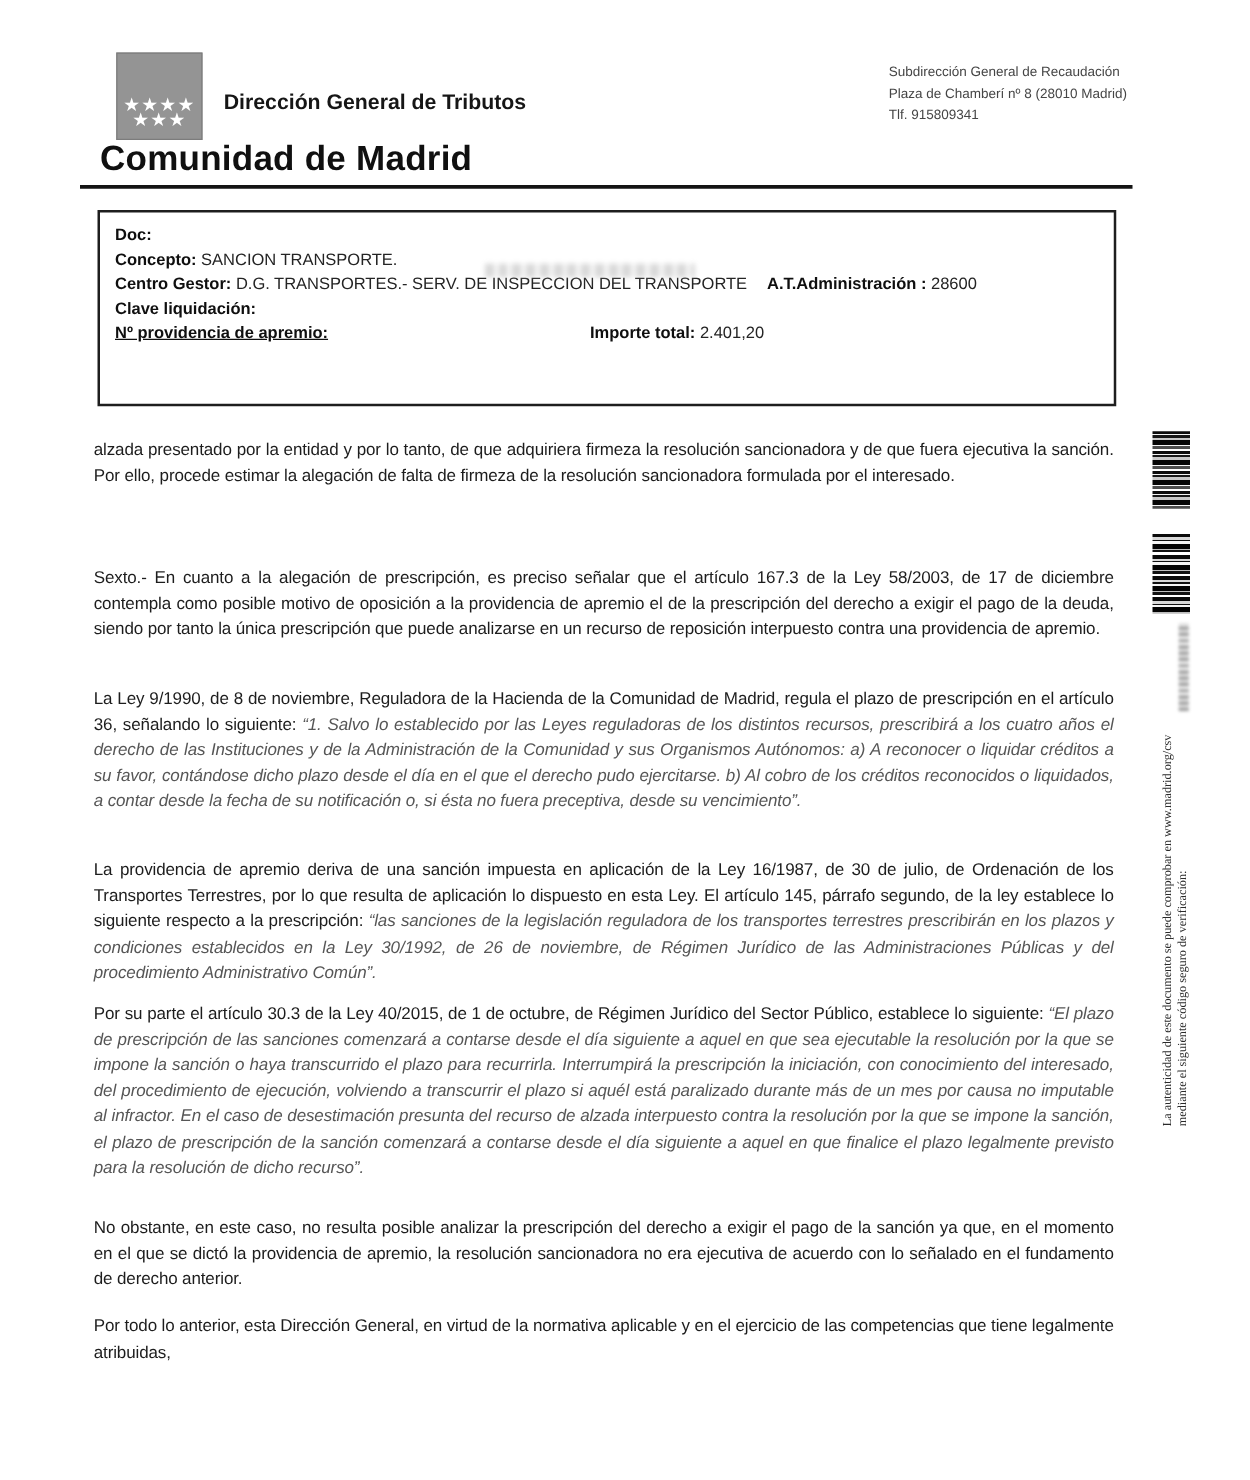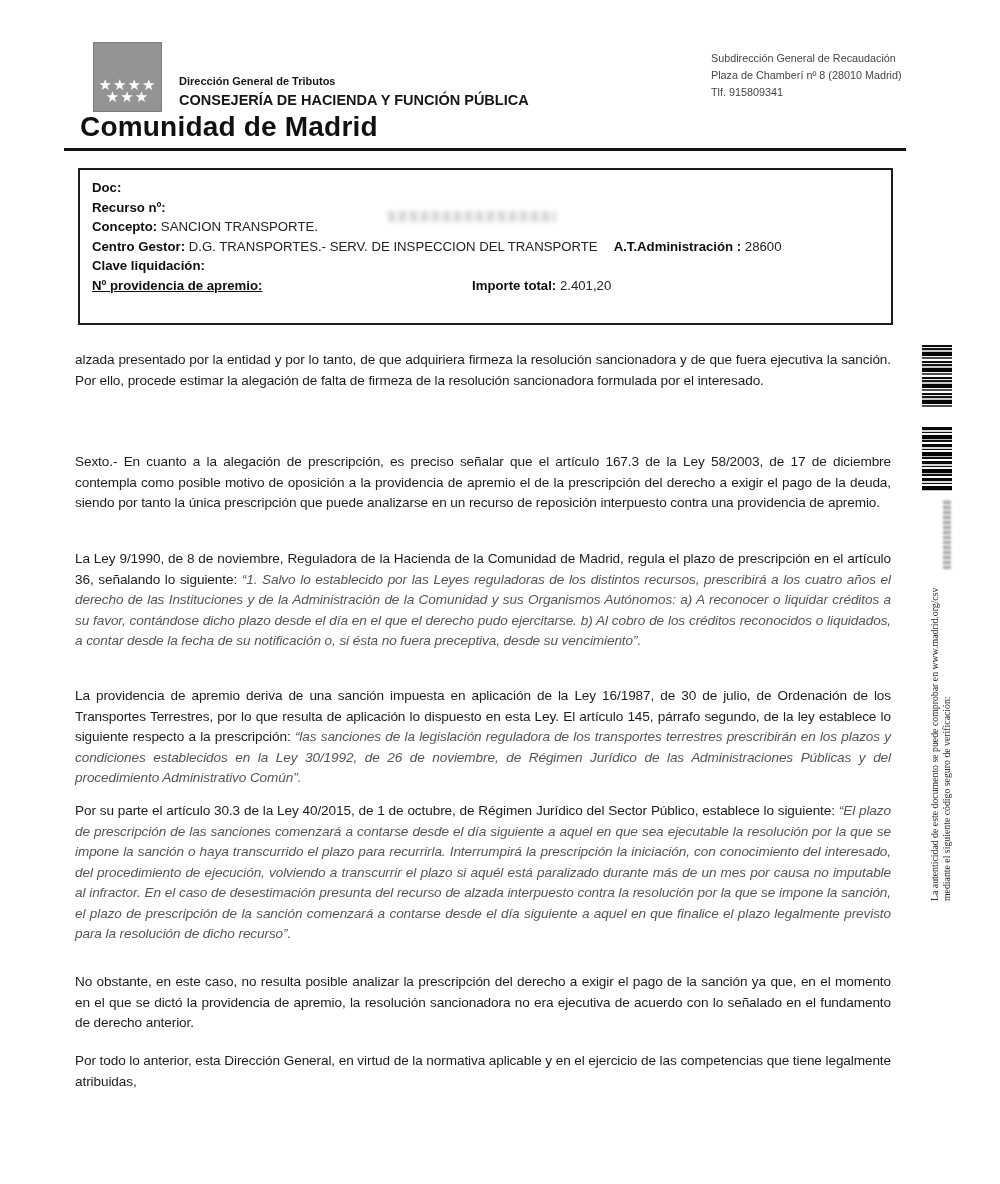--- a/index.html
+++ b/index.html
@@ -11,21 +11,21 @@
 
   
   .logo {
     position:absolute; left:93px; top:42px; width:69px; height:70px;
     background:#949494; border:1px solid #7c7c7c;
     display:flex; flex-direction:column; justify-content:flex-end;
     align-items:center; padding-bottom:8px; box-sizing:border-box;
   }
   .stars-row { color:#ffffff; font-size:15px; line-height:12px; letter-spacing:1px; text-align:center; }
   .dept { position:absolute; left:179px; top:72px; }
-  .dept-line1 { font-weight:bold; font-size:11px; line-height:19px; color:#161616; }
+  .dept-line1 { font-weight:bold; font-size:17px; line-height:19px; color:#161616; }
   .dept-line2 { font-weight:bold; font-size:14.5px; line-height:19px; color:#161616; }
   .contact { position:absolute; left:711px; top:50px; font-size:10.8px; line-height:17px; color:#454545; }
   .org-title {
     position:absolute; left:80px; top:111px;
     font-size:28px; font-weight:bold; color:#101010; letter-spacing:0.2px;
   }
   .title-rule { position:absolute; left:64px; top:148px; width:842px; height:3px; background:#141414; }
 
   
   .info-box {
@@ -91,35 +91,33 @@
 
 <div class="page">
 
   <div class="logo">
     <div class="stars-row">★★★★</div>
     <div class="stars-row">★★★</div>
   </div>
 
   <div class="dept">
     <div class="dept-line1">Dirección General de Tributos</div>
-    <div class="dept-line2">CONSEJERÍA DE HACIENDA Y FUNCIÓN PÚBLICA</div>
   </div>
 
   <div class="contact">
     <div>Subdirección General de Recaudación</div>
     <div>Plaza de Chamberí nº 8 (28010 Madrid)</div>
     <div>Tlf. 915809341</div>
   </div>
 
   <div class="org-title">Comunidad de Madrid</div>
   <div class="title-rule"></div>
 
   <div class="info-box">
     <div><b>Doc:</b></div>
-    <div><b>Recurso nº:</b></div>
     <div>
       <b>Concepto:</b><span class="ib-val"> SANCION TRANSPORTE.</span>
     </div>
     <div>
       <b>Centro Gestor:</b><span class="ib-val"> D.G. TRANSPORTES.- SERV. DE INSPECCION DEL TRANSPORTE</span><span class="admin-group"><b>A.T.Administración :</b><span class="ib-val"> 28600</span></span>
     </div>
     <div><b>Clave liquidación:</b></div>
     <div>
       <b class="prov-label">Nº providencia de apremio:</b><b>Importe total:</b><span class="ib-val"> 2.401,20</span>
     </div>

